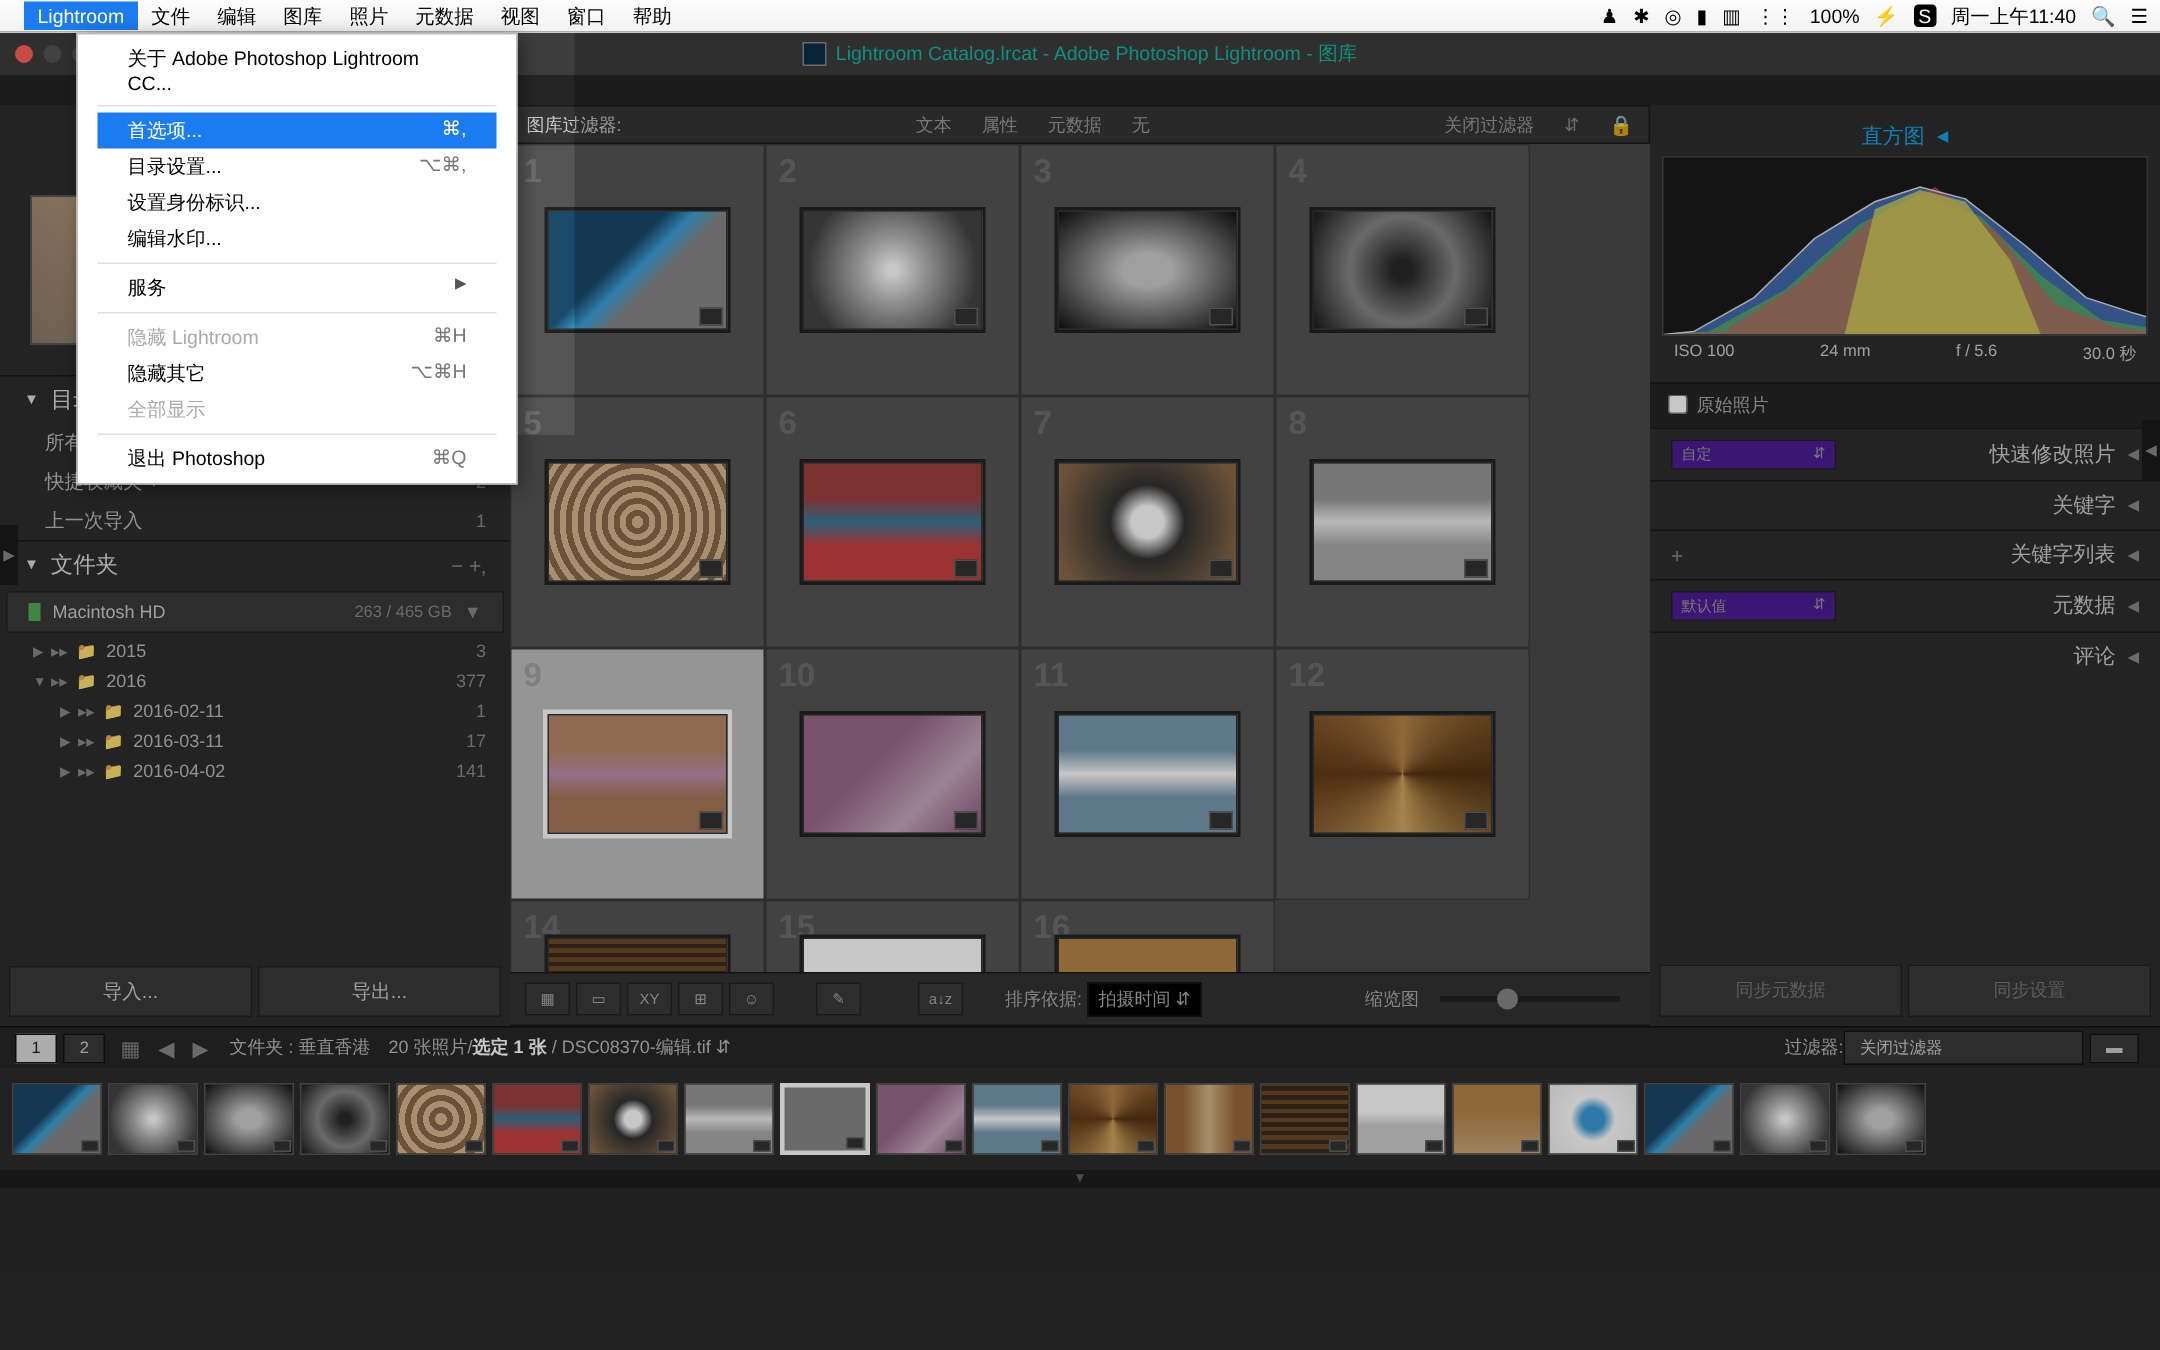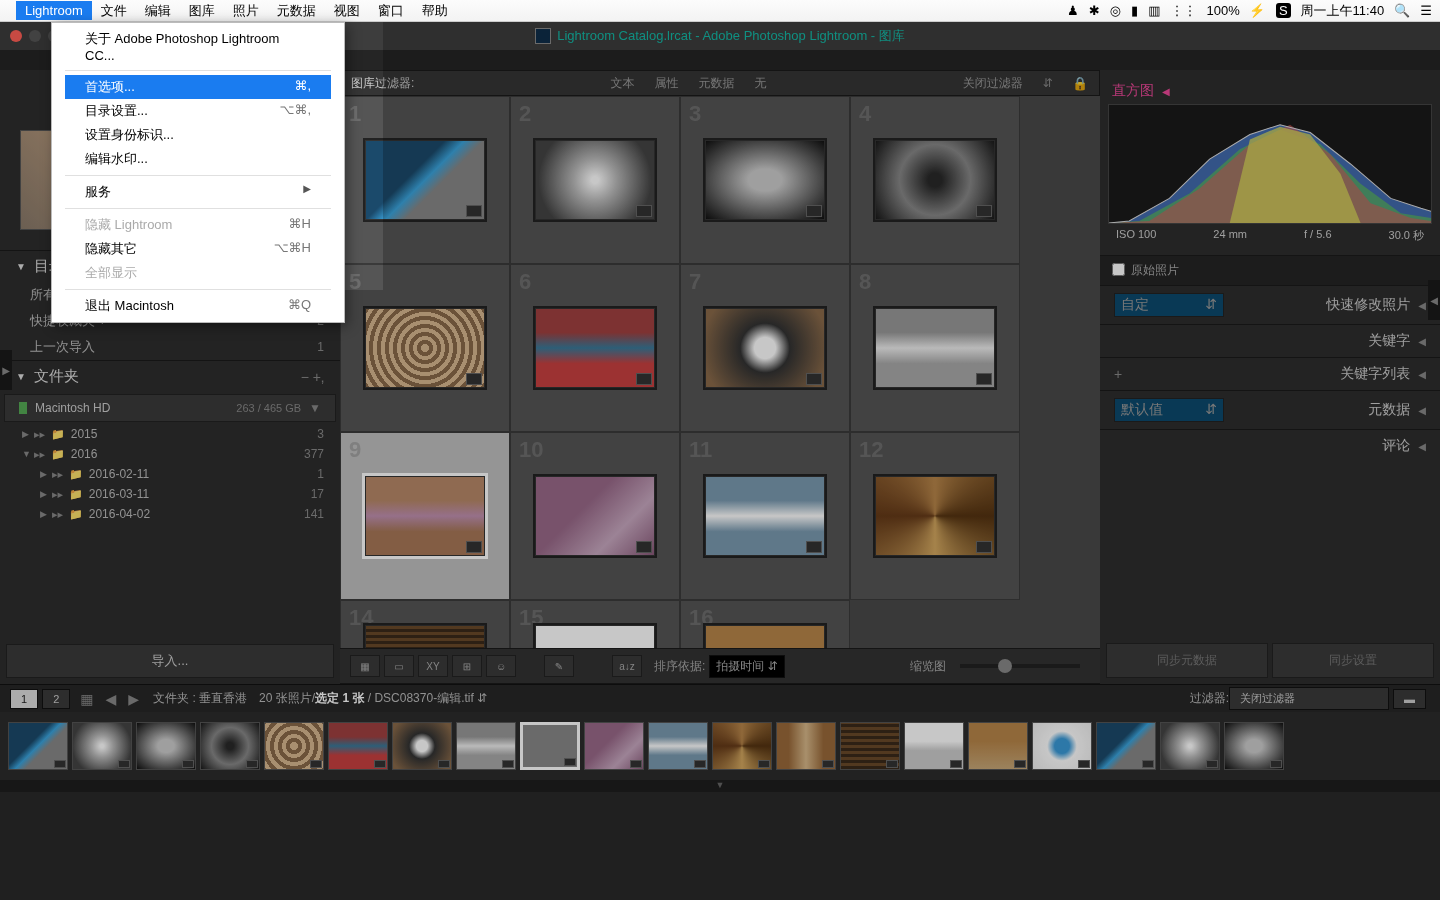--- a/index.html
+++ b/index.html
@@ -46,35 +46,35 @@
 .grid{flex:1;overflow:hidden;padding:0;background:#4a4a4a}
 .grow{display:flex;height:168px}
 .gcell{width:170px;border:1px solid #3a3a3a;position:relative;display:flex;align-items:center;justify-content:center;background:#555}
 .gcell .n{position:absolute;top:4px;left:8px;color:#888;font-size:22px;font-weight:bold;opacity:.5}
 .gcell .th{width:120px;height:80px;border:1px solid #333;box-shadow:0 0 0 2px #222;position:relative}
 .gcell .badge{position:absolute;bottom:2px;right:2px;width:16px;height:12px;background:#333;border:1px solid #666}
 .gcell.sel{background:#bfbfbf}
 .gcell.sel .th{box-shadow:0 0 0 3px #fff}
 .toolbar{height:36px;background:#333;border-top:1px solid #1a1a1a;border-bottom:1px solid #1a1a1a;display:flex;align-items:center;padding:0 10px;gap:4px;color:#aaa}
 .tbtn{width:30px;height:22px;background:#3a3a3a;border:1px solid #222;display:flex;align-items:center;justify-content:center;font-size:10px}
-.tlbl{font-size:12px;margin-left:8px}
+.tlbl{font-size:12px;margin-left:24px}
 .tsel{background:#000000;border:1px solid #111;padding:2px 6px;font-size:12px}
 .slider{width:120px;height:4px;background:#222;position:relative;margin:0 10px}
 .slider .knob{position:absolute;left:38px;top:-5px;width:14px;height:14px;background:#888;border-radius:50%}
 .rpanel{width:340px;background:#2e2e2e;display:flex;flex-direction:column}
 .histo{padding:8px}
-.histo-h{text-align:center;color:#ec4899;font-size:14px;padding:4px;display:flex;align-items:center;}
+.histo-h{text-align:center;color:#0ea5e9;font-size:14px;padding:4px;display:flex;align-items:center;justify-content:center}
 .histo-h .tri{margin-left:8px;font-size:10px}
 .hbox{height:120px;background:#1a1a1a;border:1px solid #444;position:relative;overflow:hidden}
 .hbox svg{width:100%;height:100%}
 .hmeta{display:flex;justify-content:space-between;padding:4px 8px;color:#ccc;font-size:11px}
 .rchk{padding:6px 12px;color:#aaa;font-size:12px;background:#252525;border-top:1px solid #1a1a1a}
 .rchk input{margin-right:6px;vertical-align:-2px}
 .rrow{padding:7px 14px;display:flex;align-items:center;border-top:1px solid #1a1a1a;background:#2e2e2e}
-.rrow .sel{background:#0c4a6e;border:1px solid #222;padding:2px 6px;font-size:14px;color:#999;width:110px;display:flex}
+.rrow .sel{background:#4c1d95;border:1px solid #222;padding:2px 6px;font-size:10px;color:#999;width:110px;display:flex}
 .rrow .sel .dd{margin-left:auto}
 .rrow .lbl{margin-left:auto;color:#ccc;font-size:14px}
 .rrow .tri{margin-left:8px;color:#888;font-size:10px}
 .rrow .plus{color:#888;font-size:14px}
 .syncbtns{margin-top:auto;display:flex;gap:4px;padding:6px}
 .sbtn{flex:1;background:#3a3a3a;border:1px solid #222;padding:8px;text-align:center;color:#777;font-size:12px}
 .statusbar{height:28px;background:#272727;display:flex;align-items:center;padding:0 10px;border-top:1px solid #111}
 .sseg{background:#3a3a3a;border:1px solid #111;padding:3px 10px;font-size:11px;margin-right:4px;color:#ccc}
 .sseg.on{background:#ddd;color:#222}
 .sico{margin:0 6px;color:#888;font-size:14px}
@@ -176,21 +176,21 @@
     </div>
   <div class="dd-item">
       <span>隐藏其它</span>
       <span class="sc">⌥⌘H</span>
     </div>
   <div class="dd-item dis">
       <span>全部显示</span>
     </div>
   <div class="dd-sep"></div>
   <div class="dd-item">
-      <span>退出 Macintosh</span>
+      <span>退出 Photoshop</span>
       <span class="sc">⌘Q</span>
     </div>
 </div>
 
 <div class="titlebar">
   <div class="traffic">
       <span class="r"></span>
       <span class="y"></span>
       <span class="g"></span>
     </div>
@@ -269,20 +269,21 @@
         <div class="frow sub">
           <span class="caret">▶</span>
           <span class="fi">▸▸</span>
           <span class="fi">📁</span>
           <span class="fn">2016-04-02</span>
           <span class="fc">141</span>
         </div>
       </div>
     <div class="lbtns">
       <div class="lbtn">导入...</div>
+      <div class="lbtn">导出...</div>
     </div>
   </div>
 
   <div class="center">
     <div class="filterbar">
       <span class="lbl">图库过滤器:</span>
       <span class="sp"></span>
       <span>文本</span>
       <span>属性</span>
       <span>元数据</span>

